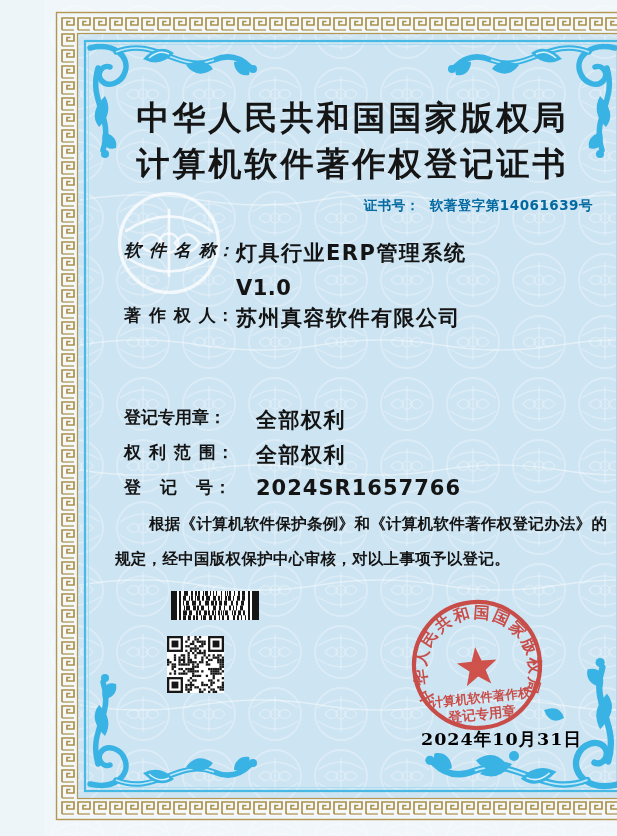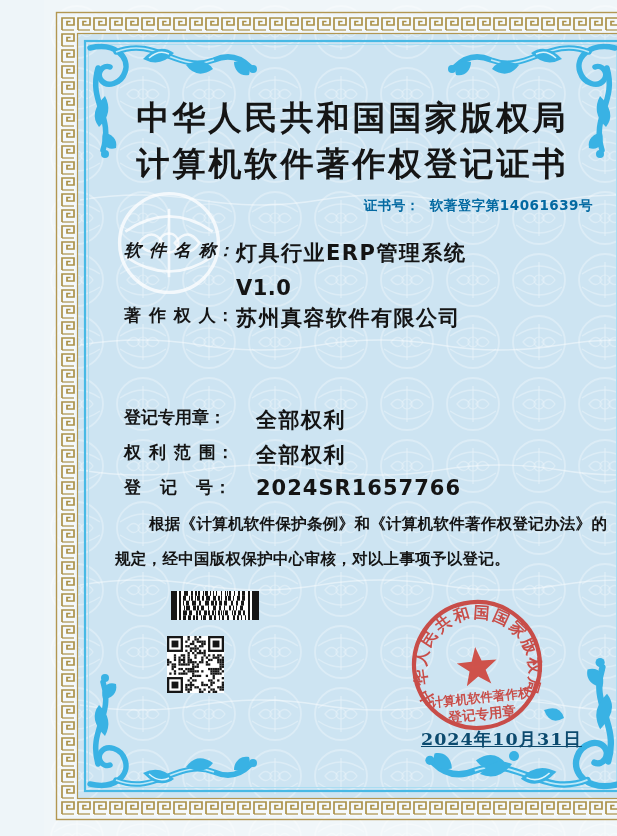--- a/index.html
+++ b/index.html
@@ -33,22 +33,22 @@
     color:#141414;font-size:21px;font-weight:700;letter-spacing:1.5px;white-space:nowrap;
   }
   .v-col1{left:192px;}
   .v-col2{left:212px;}
 
   .statement-line{
     left:71px;width:500px;color:#141414;font-size:15.5px;font-weight:700;
     letter-spacing:.3px;white-space:nowrap;
   }
   .date{
-    left:377px;top:727px;color:#0c4a6e;font-size:17.5px;font-weight:700;
-    font-family:"DejaVu Serif", serif;letter-spacing:1px;white-space:nowrap;z-index:3;text-decoration:underline;
+    left:377px;top:727px;color:#000000;font-size:17.5px;font-weight:700;
+    font-family:"DejaVu Serif", serif;letter-spacing:1px;white-space:nowrap;z-index:3;
   }
 
   .seal-wrap{
     left:357px;top:589px;width:152px;height:152px;
     transform:rotate(-6deg);z-index:2;opacity:.92;
   }
   .seal-ring-char{font:700 16px "DejaVu Sans", sans-serif;fill:#c8413b;text-anchor:middle;}
   .seal-inner-1{font:700 12.5px "DejaVu Sans", sans-serif;fill:#c8413b;text-anchor:middle;}
   .seal-inner-2{font:700 13.5px "DejaVu Sans", sans-serif;fill:#c8413b;text-anchor:middle;}
 

